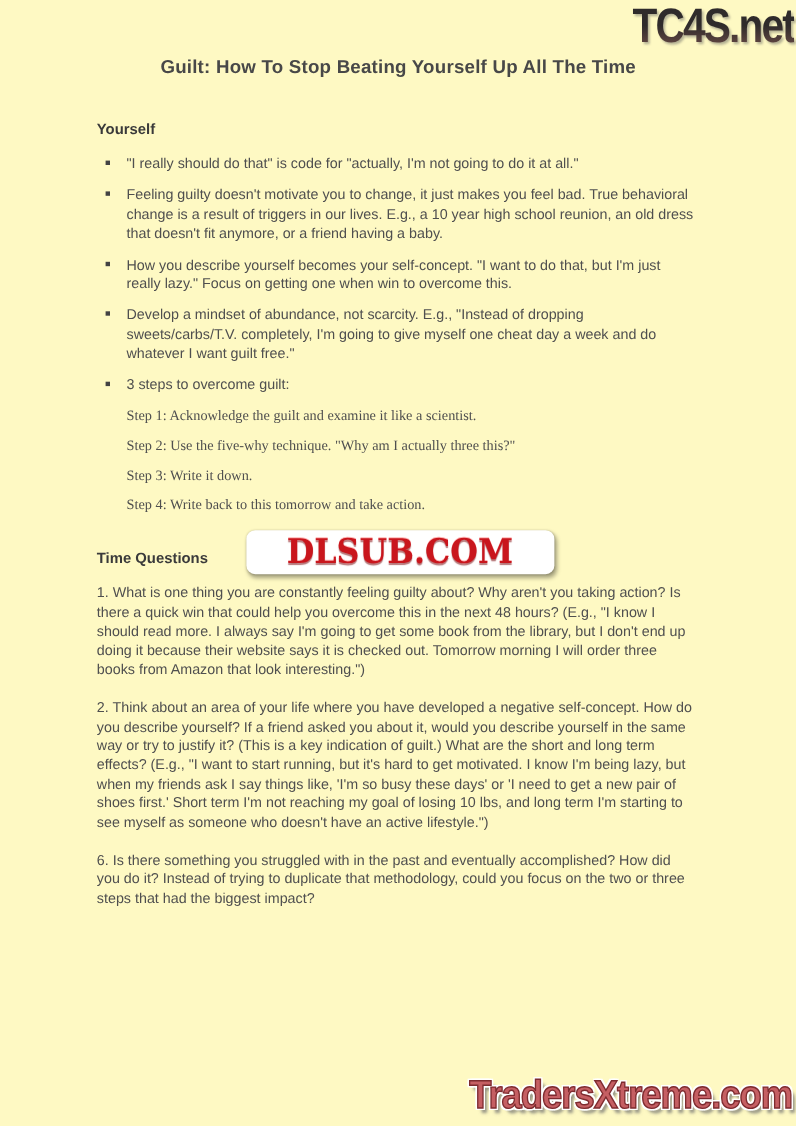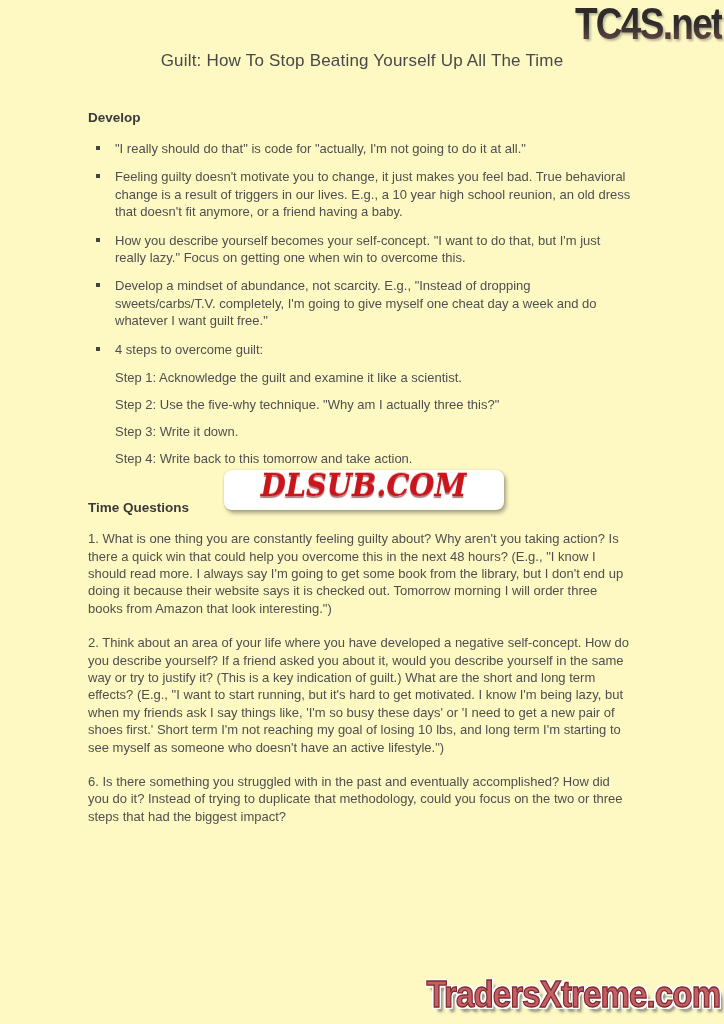--- a/index.html
+++ b/index.html
@@ -17,26 +17,25 @@
     font-weight:bold;font-size:44px;letter-spacing:-2px;line-height:1;
     display:inline-block;transform:scaleX(.84);transform-origin:right top;
     background:linear-gradient(to bottom,
       var(--tc4s-top,#2f2b2b) 0%, var(--tc4s-top,#2f2b2b) 48%,
       var(--tc4s-bottom,#6f4e48) 100%);
     -webkit-background-clip:text;background-clip:text;
     color:transparent;
     filter:drop-shadow(2px 2px 1px rgba(90,90,90,.45));
   }
   .dlsub{
-    position:absolute;left:224px;top:470px;width:280px;height:40px;
+    position:absolute;left:224px;top:482px;width:280px;height:40px;
     background:#ffffff;border-radius:8px;
     box-shadow:2px 3px 4px rgba(0,0,0,.35), 0 0 2px rgba(0,0,0,.15);
-    display:flex;justify-content:center;
+    display:flex;align-items:center;justify-content:center;
     z-index:5;
-    font-style:italic;
   }
   .dlsub-text{
     font-family:"DejaVu Serif", serif;
     font-weight:bold;font-size:31px;line-height:1;letter-spacing:0px;
     display:inline-block;transform:scaleX(.93);
     color:var(--dlsub-red,#c9161d);
     text-shadow:0 2px 1px rgba(122,6,9,.55), 0 -1px 0 rgba(255,120,120,.55);
     white-space:nowrap;
   }
   .traders{
@@ -49,79 +48,79 @@
     text-shadow:
       -2px -2px 0 #fff, 2px -2px 0 #fff, -2px 2px 0 #fff, 2px 2px 0 #fff,
       -2px 0 0 #fff, 2px 0 0 #fff, 0 -2px 0 #fff, 0 2px 0 #fff,
       4px 5px 3px rgba(110,110,110,.75);
     white-space:nowrap;
   }
   
   .title{
     margin:0;padding-top:51px;
     text-align:center;
-    font-size:17px;font-weight:400;
+    font-size:17px;font-weight:700;
     color:var(--title-text,#484848);
     letter-spacing:.2px;
   }
   .content{padding:0 90px 0 88px;}
   .section-heading{
     margin:0;font-size:13.5px;font-weight:bold;
     color:var(--heading-text,#3a3a3a);
   }
   .summary-heading{margin-top:39px;}
   .sq-heading{margin-top:33px;position:relative;z-index:1;}
   .body-text{
     font-size:13px;line-height:17.4px;
     color:var(--body-text,#4f4f4f);
   }
   ul.bullets{list-style:none;margin:15px 0 0 0;padding:0 0 0 27px;}
   ul.bullets li{position:relative;margin:0 0 11px 0;}
   .bullet-sq{
     position:absolute;left:-19px;top:6px;width:4px;height:4px;
     background:var(--bullet-color,#434343);display:block;
   }
-  .steps{margin-left:27px;}
+  .steps{margin-left:27px;font-family:Liberation Serif, serif;}
   .steps p{margin:0 0 9.5px 0;}
   .question{margin:15px 0 17px 0;}
   .question:last-child{margin-bottom:0;}
 </style>
 </head>
 <body>
 
 <div class="page">
 
   <div class="tc4s">TC4S.net</div>
 
   <h1 class="title">Guilt: How To Stop Beating Yourself Up All The Time</h1>
 
   <div class="content">
 
-    <h2 class="section-heading summary-heading">Develop</h2>
+    <h2 class="section-heading summary-heading">Yourself</h2>
 
     <ul class="bullets body-text">
       <li>
         <span class="bullet-sq"></span>
         <span>"I really should do that" is code for "actually, I'm not going to do it at all."</span>
       </li>
       <li>
         <span class="bullet-sq"></span>
         <span>Feeling guilty doesn't motivate you to change, it just makes you feel bad. True behavioral change is a result of triggers in our lives. E.g., a 10 year high school reunion, an old dress that doesn't fit anymore, or a friend having a baby.</span>
       </li>
       <li>
         <span class="bullet-sq"></span>
         <span>How you describe yourself becomes your self-concept. "I want to do that, but I'm just really lazy." Focus on getting one when win to overcome this.</span>
       </li>
       <li>
         <span class="bullet-sq"></span>
         <span>Develop a mindset of abundance, not scarcity. E.g., "Instead of dropping sweets/carbs/T.V. completely, I'm going to give myself one cheat day a week and do whatever I want guilt free."</span>
       </li>
       <li>
         <span class="bullet-sq"></span>
-        <span>4 steps to overcome guilt:</span>
+        <span>3 steps to overcome guilt:</span>
       </li>
     </ul>
 
     <div class="steps body-text">
       <p>Step 1: Acknowledge the guilt and examine it like a scientist.</p>
       <p>Step 2: Use the five-why technique. "Why am I actually three this?"</p>
       <p>Step 3: Write it down.</p>
       <p>Step 4: Write back to this tomorrow and take action.</p>
     </div>
 

